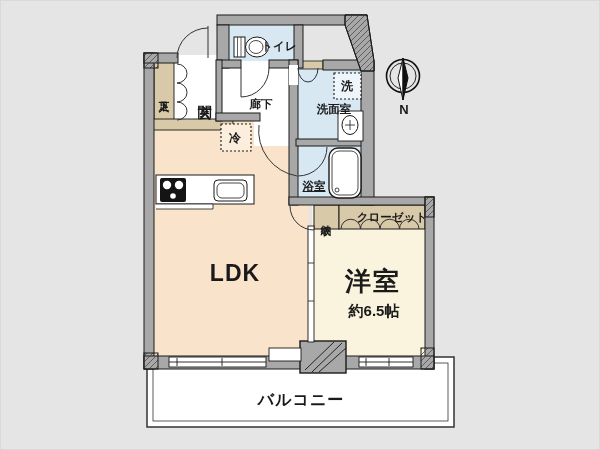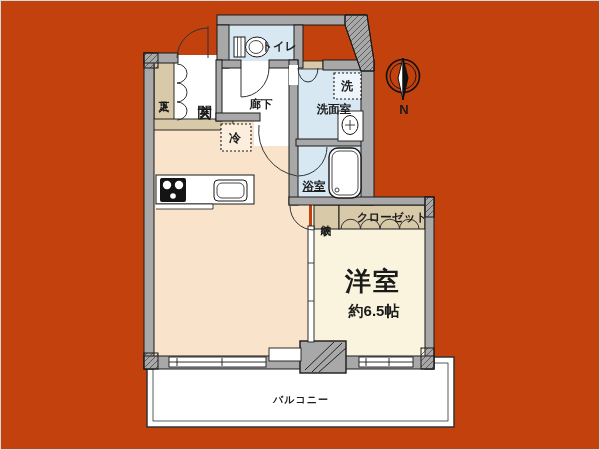--- a/index.html
+++ b/index.html
@@ -1,31 +1,31 @@
 <!DOCTYPE html>
 <html><head>
 <meta charset="utf-8">
 <style>
   html,body{margin:0;padding:0;background:#fff;}
   #canvas{
-    position:relative;width:600px;height:450px;background:#c2410c;
+    position:relative;width:600px;height:450px;background:#e5e5e5;
     border:1px solid #d9d9d9;box-sizing:border-box;overflow:hidden;
     font-family:"Liberation Sans","DejaVu Sans",sans-serif;color:#1a1a1a;
   }
   #plan-svg{position:absolute;left:0;top:0;}
   .lbl{position:absolute;transform:translate(-50%,-50%);white-space:nowrap;
        font-weight:600;color:#1a1a1a;line-height:1.05;text-align:center;}
   .lbl.small{font-size:11.5px;}
   .lbl.tiny{font-size:12px;}
   .vert{writing-mode:vertical-rl;text-orientation:upright;letter-spacing:1px;}
   .ldk-name{font-size:23px;letter-spacing:1px;}
   .ldk-area{font-size:17px;}
   .west-name{font-size:26px;letter-spacing:2px;}
   .west-area{font-size:15px;}
-  .balc{font-size:10px;letter-spacing:1px;}
+  .balc{font-size:16px;letter-spacing:1px;}
   .north{font-size:13px;font-weight:600;}
   .genkan{font-size:14px;}
   .shoe{font-size:10.5px;letter-spacing:0;}
   .stor{font-size:10.5px;letter-spacing:0;}
 </style>
 </head>
 <body>
 
 <div id="canvas">
 
@@ -159,18 +159,19 @@
   <div class="lbl small" style="left:278px;top:45px;">トイレ</div>
   <div class="lbl genkan vert" style="left:204px;top:93px;">玄関</div>
   <div class="lbl shoe vert" style="left:163px;top:92px;">下足入</div>
   <div class="lbl small" style="left:260px;top:103px;">廊下</div>
   <div class="lbl small" style="left:333px;top:108px;text-align:right;">洗面室</div>
   <div class="lbl tiny" style="left:346px;top:85px;">洗</div>
   <div class="lbl small" style="left:313px;top:185px;text-decoration:underline;">浴室</div>
   <div class="lbl tiny" style="left:234px;top:137px;">冷</div>
   <div class="lbl stor vert" style="left:325px;top:216px;">収納</div>
   <div class="lbl small" style="left:391px;top:216px;">クローゼット</div>
+  <div class="lbl ldk-name" style="left:234px;top:272px;">LDK</div>
   <div class="lbl west-name" style="left:372px;top:281px;">洋室</div>
   <div class="lbl west-area" style="left:373px;top:310px;">約6.5帖</div>
   <div class="lbl balc" style="left:300px;top:399px;">バルコニー</div>
   <div class="lbl north" style="left:403px;top:109px;">N</div>
 
 </div>
 
 </body></html>

